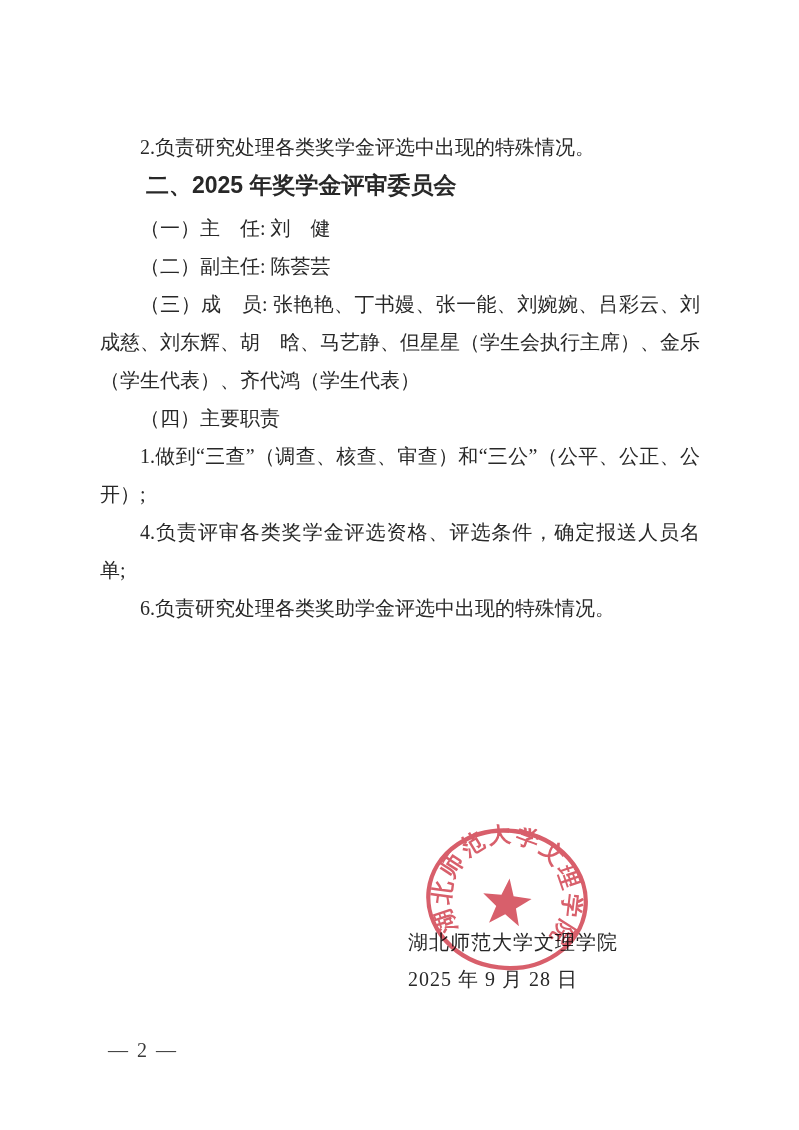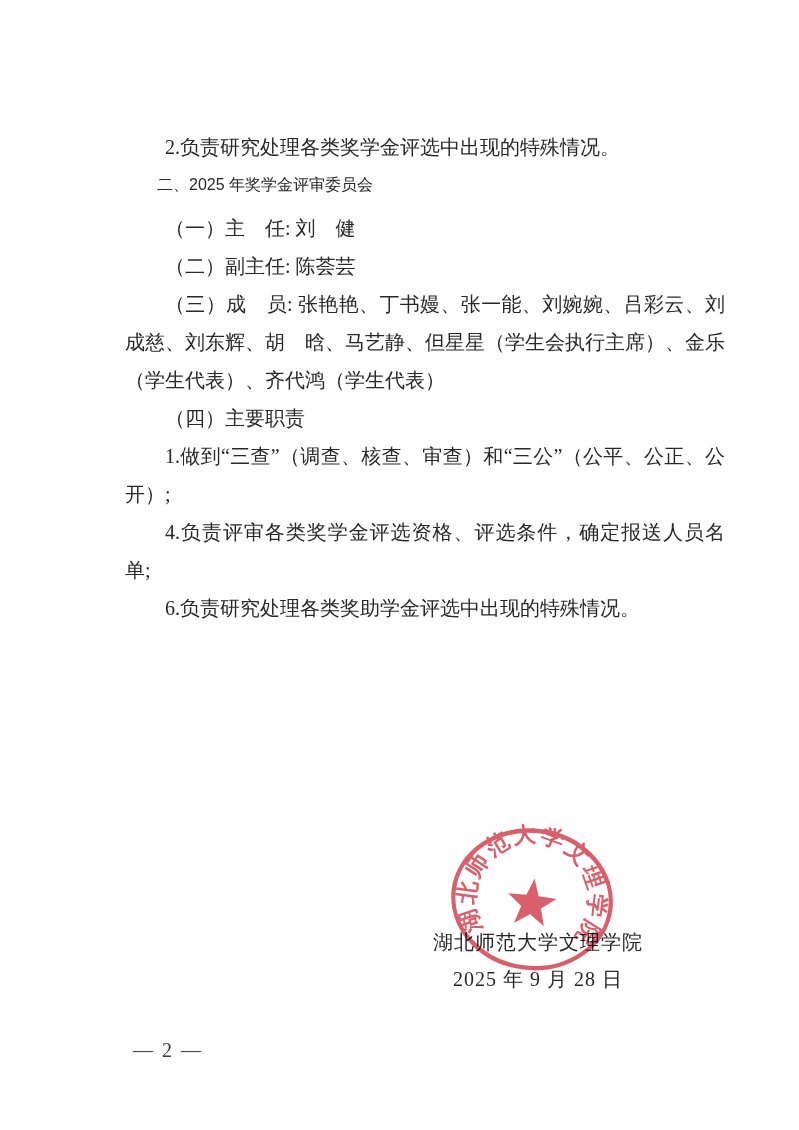--- a/index.html
+++ b/index.html
@@ -1,41 +1,41 @@
 <!DOCTYPE html>
 <html><head>
 <meta charset="utf-8">
 <style>
   html,body{margin:0;padding:0;}
   body{
     width:799px;height:1130px;background:#ffffff;position:relative;
     font-family:"Liberation Serif","DejaVu Serif",serif;color:#282828;
     overflow:hidden;
   }
-  .page{position:absolute;inset:0;background:#ffffff;margin-left:25px;}
+  .page{position:absolute;inset:0;background:#ffffff;}
 
   .body-text{
     position:absolute;left:100px;top:128px;width:600px;
     font-size:20px;line-height:38px;
     text-align:justify;text-justify:inter-character;
   }
   .body-text p{margin:0;text-indent:2em;}
   .heading{
-    font-weight:normal;
+    font-weight:bold;
     font-family:"Liberation Sans","DejaVu Sans",sans-serif;
-    font-size:16px;
+    font-size:23px;
   }
   .gap-before{margin-top:5px !important;}
 
   .signature{
     position:absolute;top:929px;left:363px;width:300px;
     text-align:center;font-size:20px;letter-spacing:1px;
   }
   .issue-date{
-    position:absolute;top:966px;left:363px;width:300px;
+    position:absolute;top:966px;left:343px;width:300px;
     text-align:center;font-size:20px;letter-spacing:1px;
   }
   .page-number{
     position:absolute;top:1039px;left:108px;
     font-size:20px;letter-spacing:2px;color:#3a3a3a;
   }
 
   .seal{
     position:absolute;left:424px;top:826px;width:168px;height:148px;
     mix-blend-mode:multiply;opacity:0.92;

